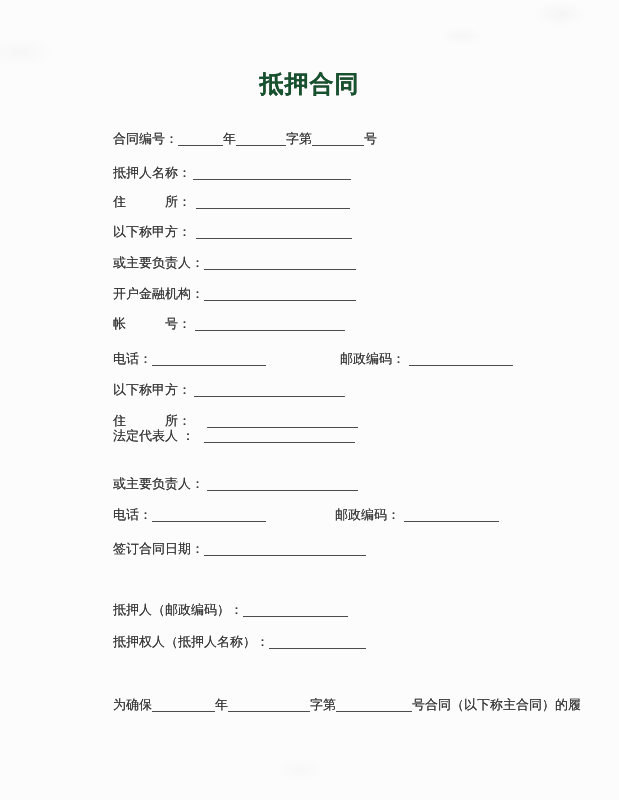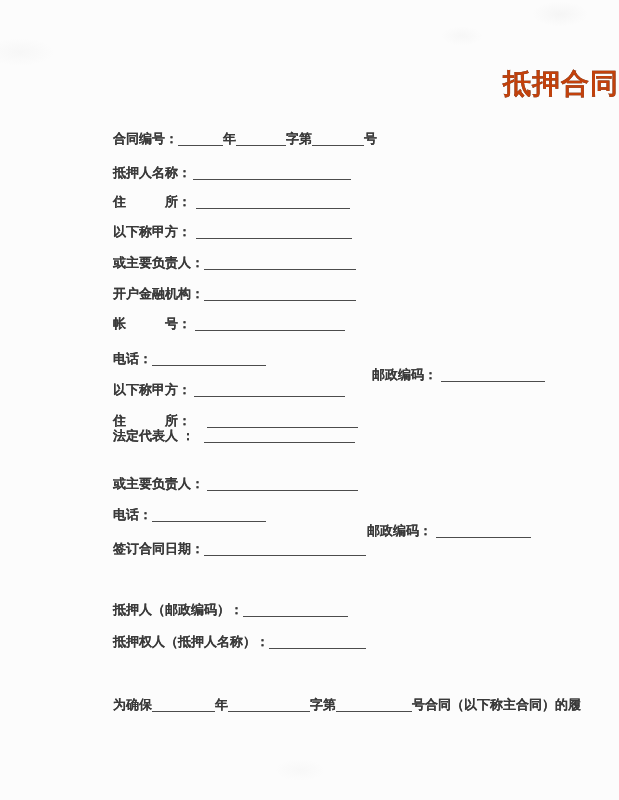--- a/index.html
+++ b/index.html
@@ -15,40 +15,40 @@
   .noise{
     position:absolute;inset:0;pointer-events:none;
     background:
       radial-gradient(40px 18px at 560px 14px, rgba(120,120,120,0.05), transparent 70%),
       radial-gradient(30px 14px at 462px 36px, rgba(120,120,120,0.04), transparent 70%),
       radial-gradient(50px 20px at 20px 52px, rgba(120,120,120,0.04), transparent 70%),
       radial-gradient(36px 16px at 300px 770px, rgba(120,120,120,0.03), transparent 70%);
   }
   .title{
     position:absolute;top:70px;left:0;width:100%;
-    margin:0;text-align:right;
-    font-size:28px;line-height:28px;font-weight:bold;
-    letter-spacing:1px;color:#c2410c;
+    margin:0;text-align:center;
+    font-size:24px;line-height:28px;font-weight:bold;
+    letter-spacing:1px;color:#14532d;
     text-shadow:0 0 0.5px rgba(40,40,40,0.9);
   }
   .row{
     position:absolute;left:113px;
     font-size:13px;line-height:14px;
-    font-weight:700;white-space:nowrap;
+    font-weight:400;white-space:nowrap;
     color:#3a3a3a;
     text-shadow:0 0 0.4px rgba(55,55,55,0.85);
   }
   .lbl{display:inline-block;}
   .u{
     display:inline-block;
     height:12px;
     border-bottom:1px solid #4c4c4c;
     vertical-align:-3px;
   }
-  .at{position:absolute;top:16px;white-space:nowrap;margin-left:32px;}
+  .at{position:absolute;top:0;white-space:nowrap;}
 </style>
 </head>
 <body>
 
 <div class="page">
   <div class="noise"></div>
 
   <h1 class="title">抵押合同</h1>
 
   <div class="row" style="top:132px">

